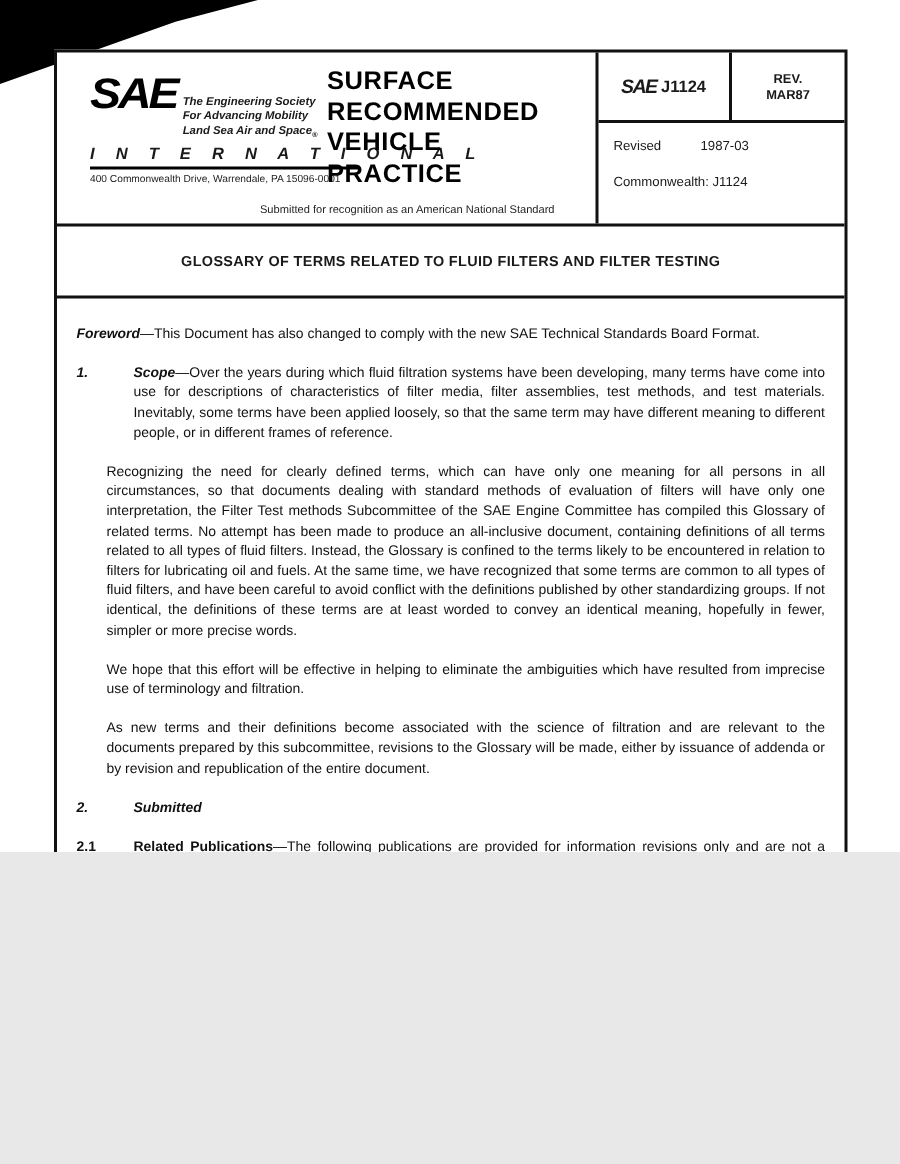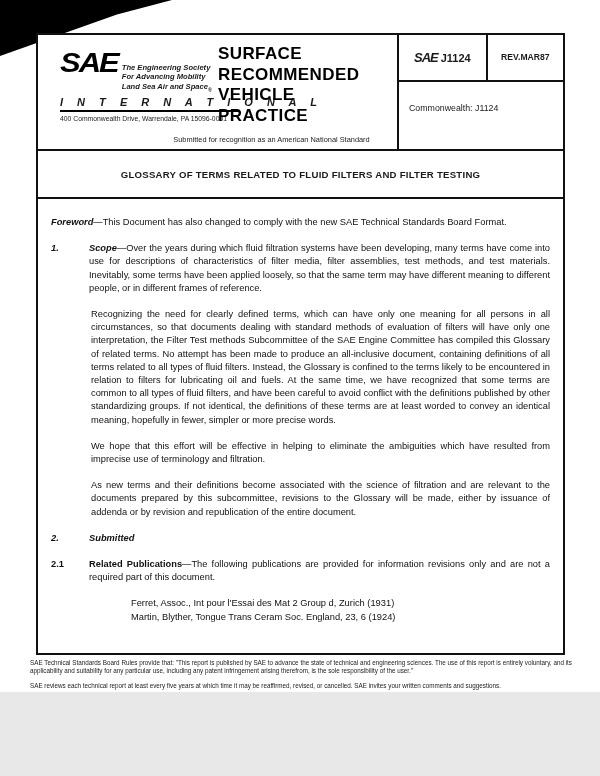--- a/index.html
+++ b/index.html
@@ -1,18 +1,18 @@
 <!DOCTYPE html>
 <html><head>
 <meta charset="utf-8">
 <style>
   html,body { margin:0; padding:0; }
   body { font-family:"Liberation Sans", sans-serif; background:#e8e8e8; }
   .page {
-    position:relative; width:600px; height:692px; margin:0 auto;
+    position:relative; width:600px; height:568px; margin:0 auto;
     background:#fff; overflow:hidden; color:#1a1a1a;text-decoration:underline;
   }
   
   .corner-artifact {
     position:absolute; left:0; top:0; width:172px; height:56px;
     background:#000;
     clip-path:polygon(0 0, 100% 0, 68% 26%, 0 100%);
   }
 
   
@@ -45,21 +45,21 @@
   .submitted {
     position:absolute; left:110px; right:2px; bottom:5px; text-align:center;
     font-size:7.4px; color:#222; white-space:nowrap;
   }
   .hdr-right { width:164px; border-left:2px solid #111; display:flex; flex-direction:column; flex-shrink:0; }
   .hdr-right-top { display:flex; height:45px; border-bottom:2px solid #111; flex-shrink:0; }
   .docnum-cell { flex:1.15; display:flex; align-items:center; justify-content:center; gap:3px; }
   .sae-small { font-style:italic; font-weight:bold; font-size:13px; letter-spacing:-1px; }
   .docnum { font-weight:bold; font-size:11px; }
   .rev-cell {
-    flex:1; border-left:2px solid #111; display:flex; flex-direction:row;
+    flex:1; border-left:2px solid #111; display:flex; flex-direction:column;
     align-items:center; justify-content:center; font-weight:bold; font-size:8.6px; line-height:11px;
   }
   .hdr-right-bottom { padding:9px 0 0 10px; font-size:8.8px; line-height:13px; }
   .iss-row { display:flex; }
   .iss-label { width:58px; }
   .superseding { margin-top:11px; }
 
   
   .title-bar {
     height:46px; border-bottom:2px solid #111; flex-shrink:0;
@@ -70,21 +70,21 @@
   
   .body-area {
     flex:1; padding:17px 13px 0 13px; font-size:9.3px; line-height:13.2px;
     overflow:hidden; color:#111;
   }
   .para { text-align:justify; margin-bottom:13px; }
   .sec-row { display:flex; margin-bottom:13px; }
   .sec-num { width:38px; flex-shrink:0; font-weight:bold; font-style:italic; }
   .sec-num.plain { font-style:normal; }
   .sec-body { flex:1; text-align:justify; }
-  .indent { margin-left:40px; }
+  .indent { margin-left:20px; }
   .lead-bi { font-weight:bold; font-style:italic; }
   .lead-b { font-weight:bold; }
   .refs { margin-left:80px; text-align:left; line-height:13.2px; margin-bottom:0; }
   .ref-line { white-space:nowrap; }
 
   
   .foot {
     position:absolute; left:30px; right:28px; top:659px; font-size:6.3px;
     line-height:8.4px; color:#222;
   }
@@ -151,20 +151,24 @@
           <div class="docnum-cell">
             <span class="sae-small">SAE</span>
             <span class="docnum">J1124</span>
           </div>
           <div class="rev-cell">
             <div>REV.</div>
             <div>MAR87</div>
           </div>
         </div>
         <div class="hdr-right-bottom">
+          <div class="iss-row">
+            <span class="iss-label">Revised</span>
+            <span>1987-03</span>
+          </div>
           <div class="superseding">Commonwealth: J1124</div>
         </div>
       </div>
     </div>
 
     <div class="title-bar">
       <div class="title-text">GLOSSARY OF TERMS RELATED TO FLUID FILTERS AND FILTER TESTING</div>
     </div>
 
     <div class="body-area">

